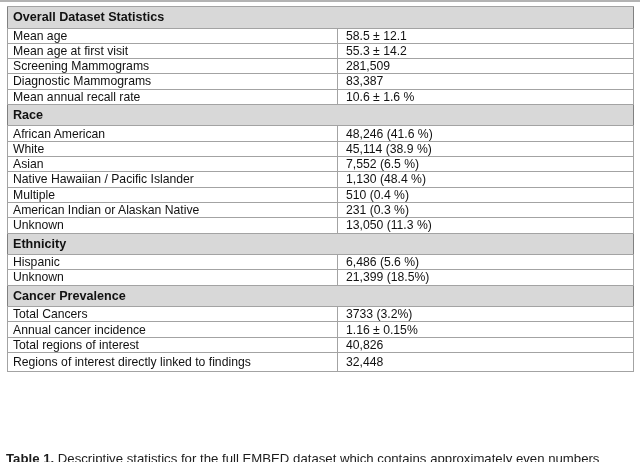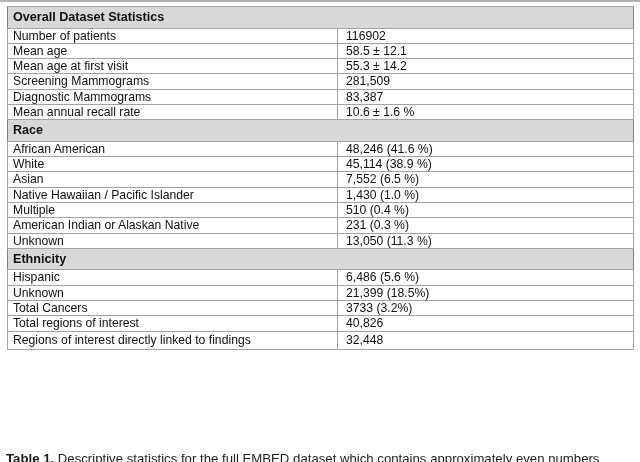--- a/index.html
+++ b/index.html
@@ -64,24 +64,20 @@
   <table class="stats-table">
     <colgroup>
       <col class="c1">
       <col class="c2">
     </colgroup>
     <tbody id="table-body">
         <tr>
           <td colspan="2" class="section-header">Overall Dataset Statistics</td>
         </tr>
         <tr>
-          <td class="label-cell">Number of patients</td>
-          <td class="value-cell">116902</td>
-        </tr>
-        <tr>
           <td class="label-cell">Mean age</td>
           <td class="value-cell">58.5 ± 12.1</td>
         </tr>
         <tr>
           <td class="label-cell">Mean age at first visit</td>
           <td class="value-cell">55.3 ± 14.2</td>
         </tr>
         <tr>
           <td class="label-cell">Screening Mammograms</td>
           <td class="value-cell">281,509</td>
@@ -104,21 +100,21 @@
         <tr>
           <td class="label-cell">White</td>
           <td class="value-cell">45,114 (38.9 %)</td>
         </tr>
         <tr>
           <td class="label-cell">Asian</td>
           <td class="value-cell">7,552 (6.5 %)</td>
         </tr>
         <tr>
           <td class="label-cell">Native Hawaiian / Pacific Islander</td>
-          <td class="value-cell">1,430 (1.0 %)</td>
+          <td class="value-cell">1,130 (48.4 %)</td>
         </tr>
         <tr>
           <td class="label-cell">Multiple</td>
           <td class="value-cell">510 (0.4 %)</td>
         </tr>
         <tr>
           <td class="label-cell">American Indian or Alaskan Native</td>
           <td class="value-cell">231 (0.3 %)</td>
         </tr>
         <tr>
@@ -130,22 +126,29 @@
         </tr>
         <tr>
           <td class="label-cell">Hispanic</td>
           <td class="value-cell">6,486 (5.6 %)</td>
         </tr>
         <tr>
           <td class="label-cell">Unknown</td>
           <td class="value-cell">21,399 (18.5%)</td>
         </tr>
         <tr>
+          <td colspan="2" class="section-header">Cancer Prevalence</td>
+        </tr>
+        <tr>
           <td class="label-cell">Total Cancers</td>
           <td class="value-cell">3733 (3.2%)</td>
+        </tr>
+        <tr>
+          <td class="label-cell">Annual cancer incidence</td>
+          <td class="value-cell">1.16 ± 0.15%</td>
         </tr>
         <tr>
           <td class="label-cell">Total regions of interest</td>
           <td class="value-cell">40,826</td>
         </tr>
         <tr>
           <td class="label-cell">Regions of interest directly linked to findings</td>
           <td class="value-cell">32,448</td>
         </tr>
       </tbody>

